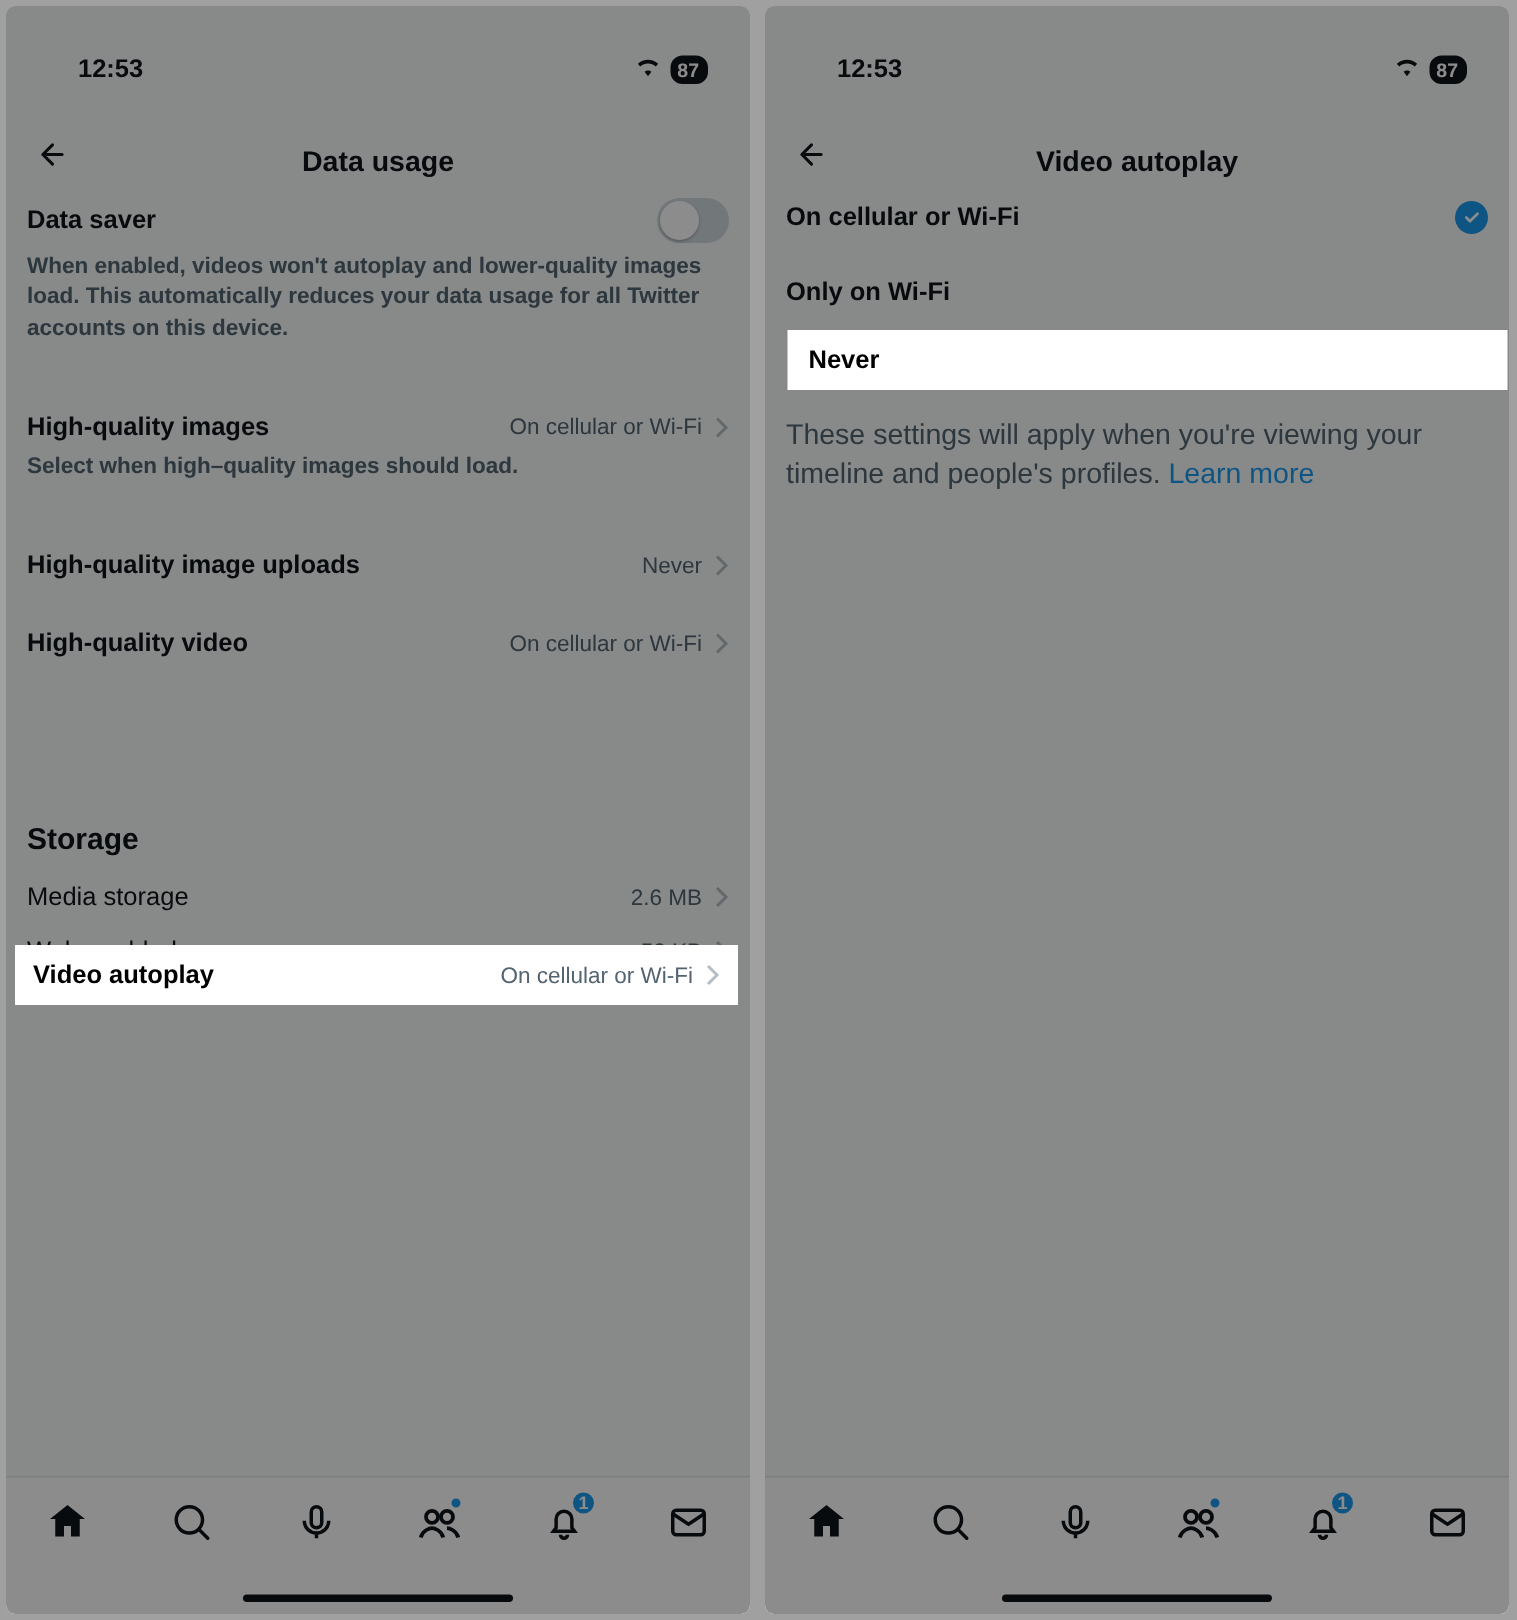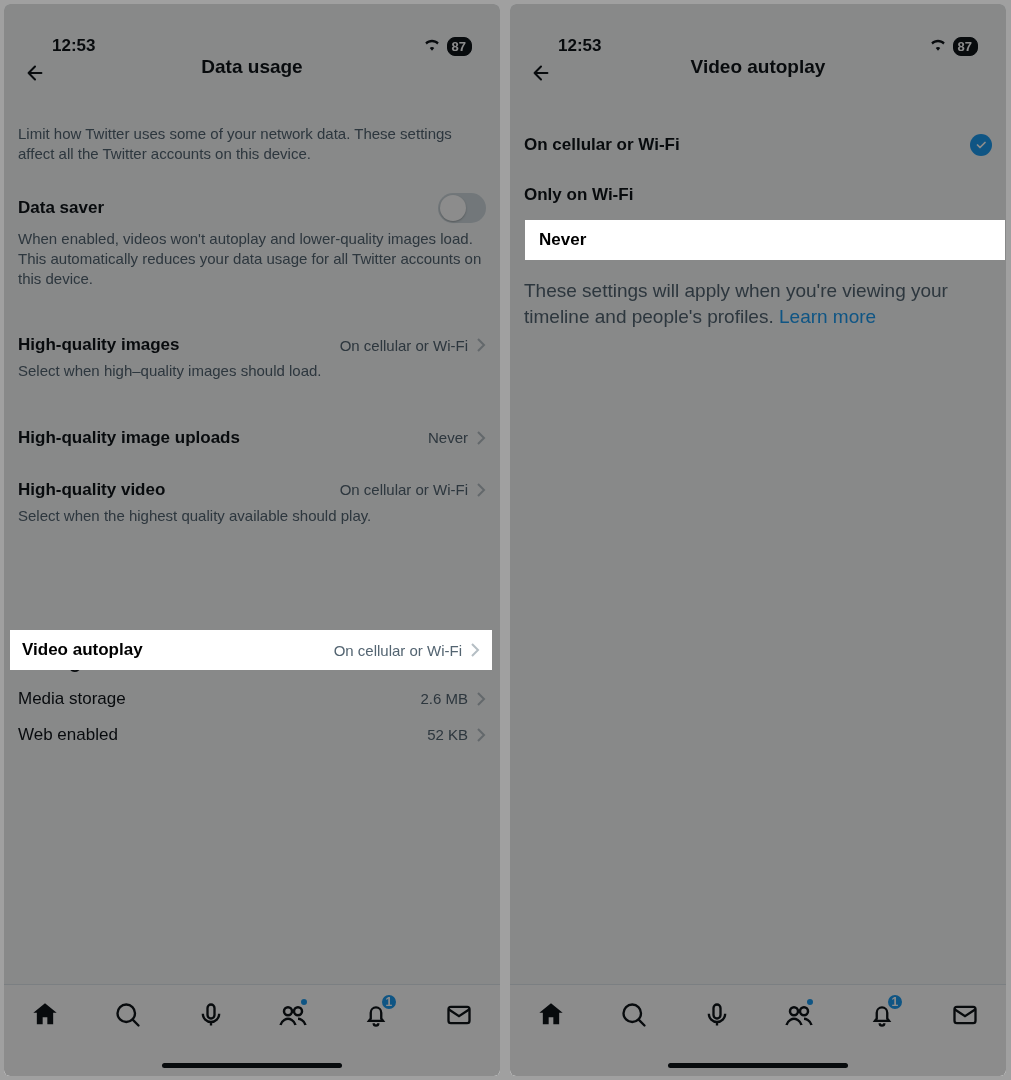--- a/index.html
+++ b/index.html
@@ -38,21 +38,21 @@
     background: #0f1419; color: #fff;
     border-radius: 8px; padding: 1px 5px 1px 4px;
     font-size: 13px; font-weight: 700;
     display: inline-flex; align-items: center;
     border: 1.5px solid #0f1419;
   }
 
   
   .nav-header {
     height: 64px;
-    display: flex; align-items: flex-start;
+    display: flex; align-items: flex-end;
     padding: 0 14px;
     position: relative;
   }
   .nav-title {
     position: absolute; left: 0; right: 0;
     text-align: center;
     font-weight: 800; font-size: 19px;
     color: #0f1419;
     pointer-events: none;
   }
@@ -68,21 +68,21 @@
   .subtext { color: #536471; font-size: 15px; line-height: 1.35; }
   .intro { padding: 2px 0 18px 0; }
 
   .section-gap { height: 20px; }
   .row {
     display: flex; align-items: center; justify-content: space-between;
     padding: 10px 0 2px 0;
   }
   .row-title { font-weight: 700; font-size: 17px; }
   .row-value { color: #536471; font-size: 15px; display: flex; align-items: center; gap: 8px; }
-  .desc { padding: 4px 0 16px 0; }
+  .desc { padding: 4px 0 16px 0; font-weight: bold; }
   .chev { color: #b5bec4; display: inline-flex; }
   .toggle {
     width: 48px; height: 30px; border-radius: 16px;
     background: #cfd9de; position: relative;
   }
   .toggle::after {
     content: ""; position: absolute; left: 2px; top: 2px;
     width: 26px; height: 26px; border-radius: 50%;
     background: #fff; box-shadow: 0 1px 2px rgba(0,0,0,0.25);
   }
@@ -163,21 +163,20 @@
     <div class="nav-header">
       <div class="back-btn">
         <svg width="22" height="22" viewBox="0 0 24 24">
             <path fill="none" stroke="#0f1419" stroke-width="2.2" stroke-linecap="round" stroke-linejoin="round" d="M19 12H5m0 0l7-7M5 12l7 7"></path>
           </svg>
       </div>
       <div class="nav-title">Data usage</div>
     </div>
 
     <div class="content">
-      <div class="intro subtext">Limit how Twitter uses some of your network data. These settings affect all the Twitter accounts on this device.</div>
 
       <div class="row">
         <span class="row-title">Data saver</span>
         <span class="toggle"></span>
       </div>
       <div class="subtext desc">When enabled, videos won't autoplay and lower-quality images load. This automatically reduces your data usage for all Twitter accounts on this device.</div>
 
       <div class="section-gap"></div>
 
       <div class="row">
@@ -213,21 +212,20 @@
         <span class="row-title">High-quality video</span>
         <span class="row-value">
           <span>On cellular or Wi-Fi</span>
           <span class="chev">
             <svg width="10" height="16" viewBox="0 0 10 16">
                 <path fill="none" stroke="#b5bec4" stroke-width="2" d="M2 2l6 6-6 6"></path>
               </svg>
           </span>
         </span>
       </div>
-      <div class="subtext desc">Select when the highest quality available should play.</div>
 
       <div style="height:86px"></div>
 
       <div class="storage-title">Storage</div>
       <div class="row" style="padding:8px 0">
         <span style="font-size:17px">Media storage</span>
         <span class="row-value">
           <span>2.6 MB</span>
           <span class="chev">
             <svg width="10" height="16" viewBox="0 0 10 16">

